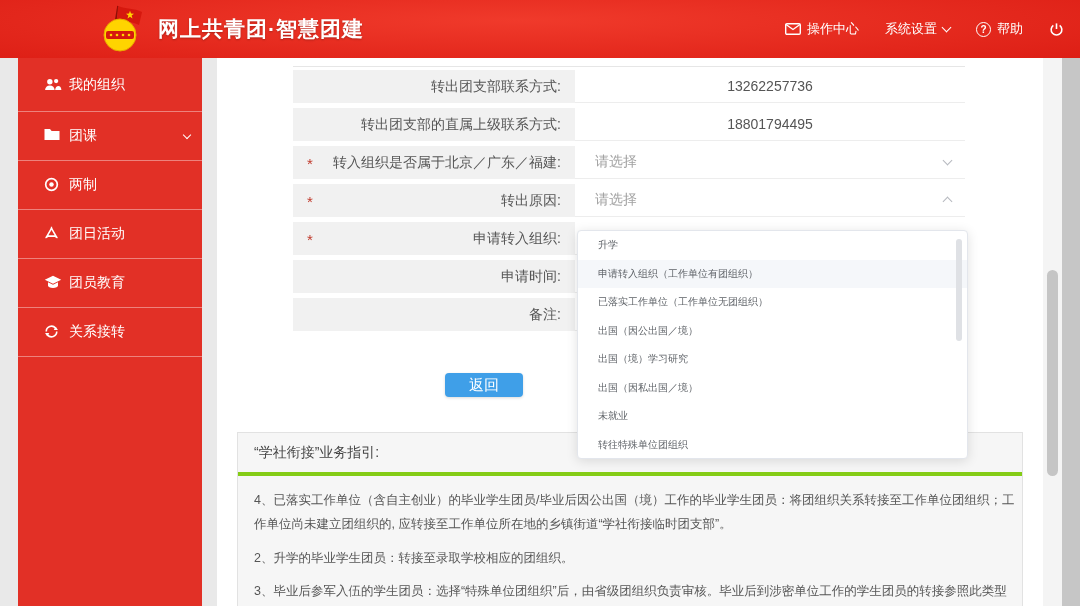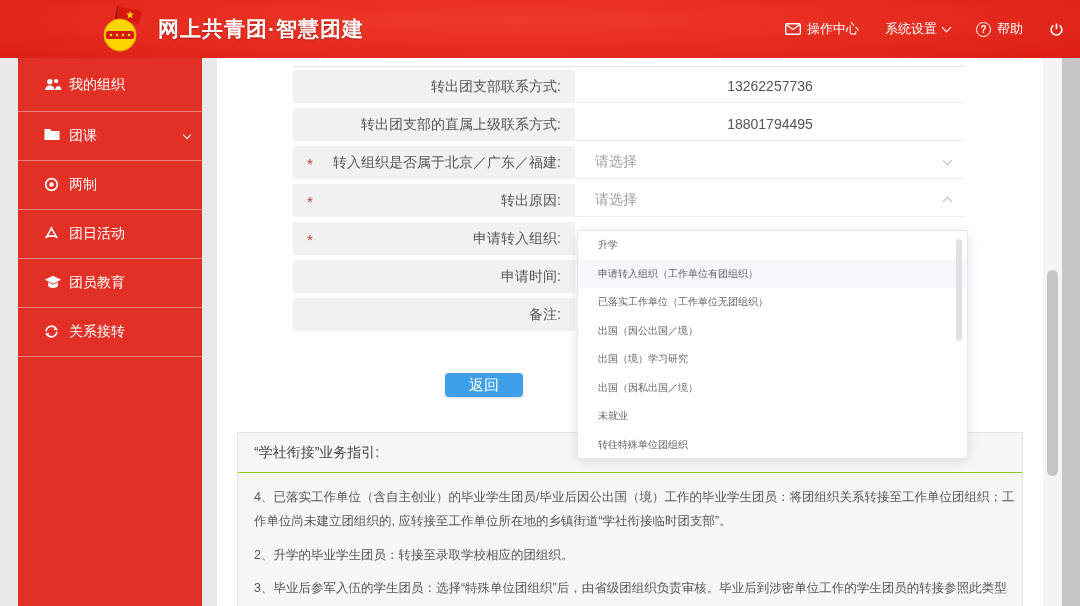--- a/index.html
+++ b/index.html
@@ -74,21 +74,21 @@
     background:#3f9fe8; border:none; border-radius:4px; color:#fff; font-size:15px;
     font-family:inherit; cursor:pointer; box-shadow:0 1px 3px rgba(0,0,0,.15);
   }
   
   .guide {
     position:absolute; left:20px; top:374px; width:786px; height:300px;
     background:#f6f6f6; border:1px solid #e2e2e2;
   }
   .guide-header {
     padding:11px 16px 10px; font-size:14px; color:#444;
-    border-bottom:1px solid #84cc16;
+    border-bottom:4px solid #84cc16;
   }
   .guide-body { padding:12px 6px 0 16px; font-size:12.5px; color:#555; line-height:1.95; }
   .guide-body p { margin-bottom:9px; }
   
   .dropdown {
     position:absolute; left:577px; top:230px; width:391px; height:229px;
     background:#fff; border:1px solid #e3e6ec; border-radius:4px;
     box-shadow:0 2px 12px rgba(0,0,0,.12); overflow:hidden; z-index:10;
   }
   .dd-option {

